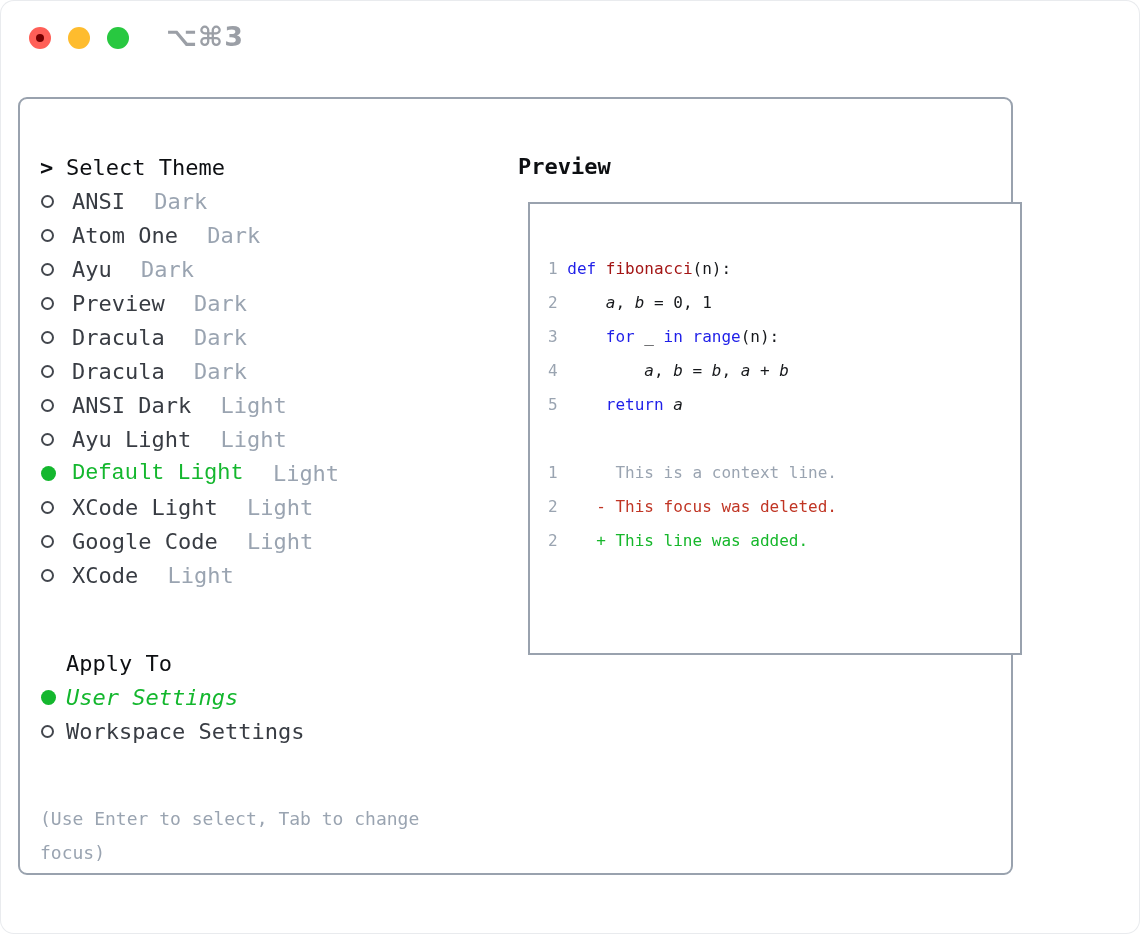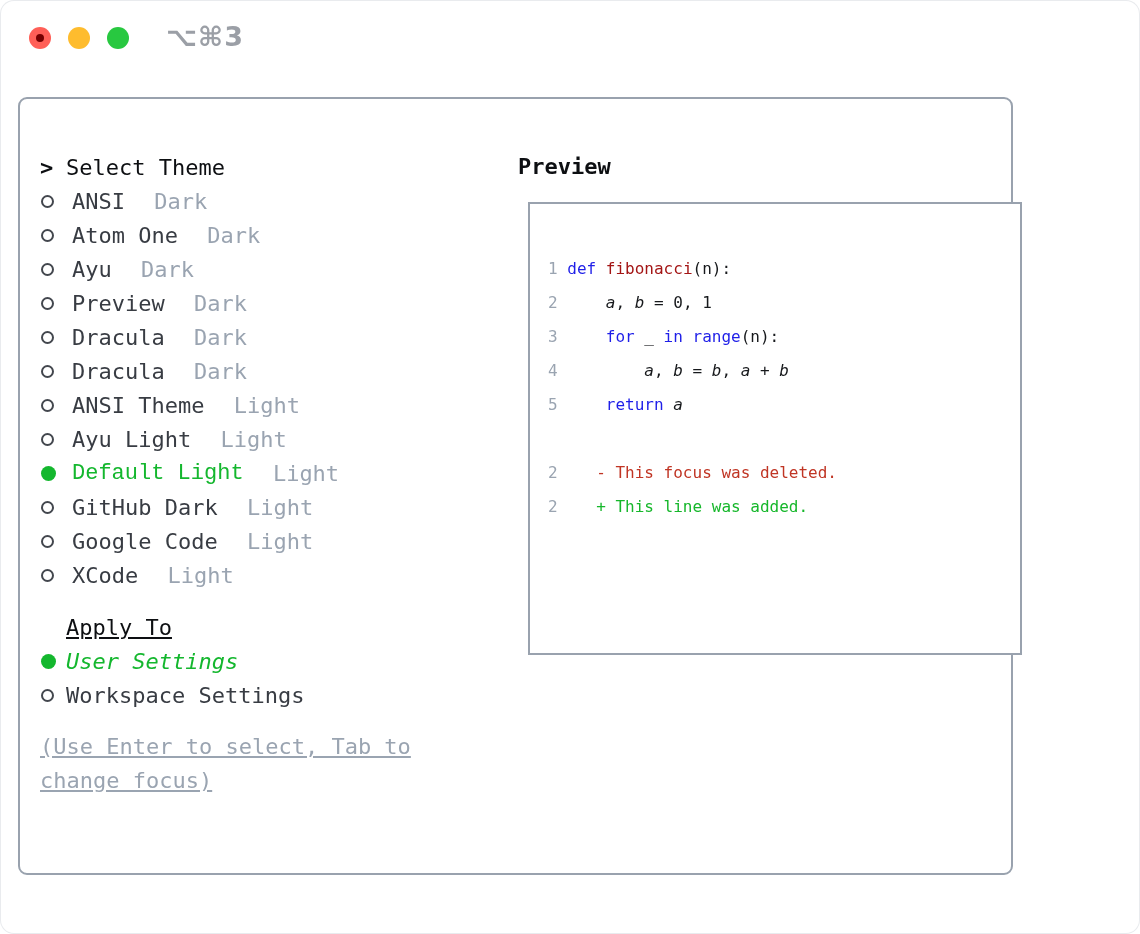--- a/index.html
+++ b/index.html
@@ -38,23 +38,23 @@
   .radio{width:13px;height:13px;border-radius:50%;border:2px solid var(--radio_gray);
          box-sizing:border-box;margin-left:1px;}
   .radio.on{border:0;background:var(--accent_green);width:15px;height:15px;}
   .panel-title{font-weight:normal;color:var(--title_text);}
   .theme-name{color:var(--list_text);margin-left:6px;}
   .theme-variant{color:var(--muted_gray);margin-left:16px;}
   .theme-row.selected .theme-name{color:var(--accent_green);font-family:Liberation Mono, monospace;}
   .section-title{color:var(--title_text);}
   .option-label{color:var(--list_text);}
   .option-row.selected .option-label{color:var(--accent_green);font-style:italic;}
-  .gap-above{margin-top:18px;text-decoration:underline;}
+  .gap-above{margin-top:54px;}
   .help{
-    color:var(--muted_gray);font-size:22px;line-height:34px;width:446px;
+    color:var(--muted_gray);font-size:18px;line-height:34px;width:446px;
     white-space:normal;
   }
   
   .right-col{position:absolute;left:480px;top:51px;width:505px;}
   .preview-title{font-weight:bold;color:var(--title_text);font-size:22px;
                  line-height:34px;padding-left:18px;}
   .preview-box{
     margin-top:18px;margin-left:28px;width:472px;height:401px;
     border:2px solid var(--border_gray);background:#fff;
     padding:48px 0 0 18px;box-sizing:content-box;overflow:hidden;
@@ -92,24 +92,24 @@
         <span class="panel-title">Select Theme</span>
       </div>
 
       <div id="themes">
           <div class="row theme-row"><span class="marker"><span class="radio"></span></span><span class="theme-name">ANSI</span><span class="theme-variant"> Dark</span></div>
           <div class="row theme-row"><span class="marker"><span class="radio"></span></span><span class="theme-name">Atom One</span><span class="theme-variant"> Dark</span></div>
           <div class="row theme-row"><span class="marker"><span class="radio"></span></span><span class="theme-name">Ayu</span><span class="theme-variant"> Dark</span></div>
           <div class="row theme-row"><span class="marker"><span class="radio"></span></span><span class="theme-name">Preview</span><span class="theme-variant"> Dark</span></div>
           <div class="row theme-row"><span class="marker"><span class="radio"></span></span><span class="theme-name">Dracula</span><span class="theme-variant"> Dark</span></div>
           <div class="row theme-row"><span class="marker"><span class="radio"></span></span><span class="theme-name">Dracula</span><span class="theme-variant"> Dark</span></div>
-          <div class="row theme-row"><span class="marker"><span class="radio"></span></span><span class="theme-name">ANSI Theme</span><span class="theme-variant"> Light</span></div>
+          <div class="row theme-row"><span class="marker"><span class="radio"></span></span><span class="theme-name">ANSI Dark</span><span class="theme-variant"> Light</span></div>
           <div class="row theme-row"><span class="marker"><span class="radio"></span></span><span class="theme-name">Ayu Light</span><span class="theme-variant"> Light</span></div>
           <div class="row theme-row selected"><span class="marker"><span class="radio on"></span></span><span class="theme-name">Default Light</span><span class="theme-variant"> Light</span></div>
-          <div class="row theme-row"><span class="marker"><span class="radio"></span></span><span class="theme-name">GitHub Dark</span><span class="theme-variant"> Light</span></div>
+          <div class="row theme-row"><span class="marker"><span class="radio"></span></span><span class="theme-name">XCode Light</span><span class="theme-variant"> Light</span></div>
           <div class="row theme-row"><span class="marker"><span class="radio"></span></span><span class="theme-name">Google Code</span><span class="theme-variant"> Light</span></div>
           <div class="row theme-row"><span class="marker"><span class="radio"></span></span><span class="theme-name">XCode</span><span class="theme-variant"> Light</span></div>
         </div>
 
       <div class="row section-title gap-above">
         <span class="marker"></span>
         <span>Apply To</span>
       </div>
 
       <div id="apply-options">
@@ -123,20 +123,21 @@
     <div class="right-col">
       <div class="preview-title">Preview</div>
       <div class="preview-box">
         <div id="code">
             <div class="code-row"><span class="num">1 </span><span class="c-keyword">def</span><span> </span><span class="c-function">fibonacci</span><span>(n):</span></div>
             <div class="code-row"><span class="num">2 </span><span>    </span><span class="c-var">a</span><span>, </span><span class="c-var">b</span><span> = 0, 1</span></div>
             <div class="code-row"><span class="num">3 </span><span>    </span><span class="c-keyword">for</span><span> _ </span><span class="c-keyword">in</span><span> </span><span class="c-keyword">range</span><span>(n):</span></div>
             <div class="code-row"><span class="num">4 </span><span>        </span><span class="c-var">a</span><span>, </span><span class="c-var">b</span><span> = </span><span class="c-var">b</span><span>, </span><span class="c-var">a</span><span> + </span><span class="c-var">b</span></div>
             <div class="code-row"><span class="num">5 </span><span>    </span><span class="c-keyword">return</span><span> </span><span class="c-var">a</span></div>
             <div class="code-row"><span class="num">  </span></div>
+            <div class="code-row"><span class="num">1 </span><span class="c-context">     This is a context line.</span></div>
             <div class="code-row"><span class="num">2 </span><span class="c-deleted">   - This focus was deleted.</span></div>
             <div class="code-row"><span class="num">2 </span><span class="c-added">   + This line was added.</span></div>
           </div>
       </div>
     </div>
 
   </div>
 </div>
 
 </body></html>

